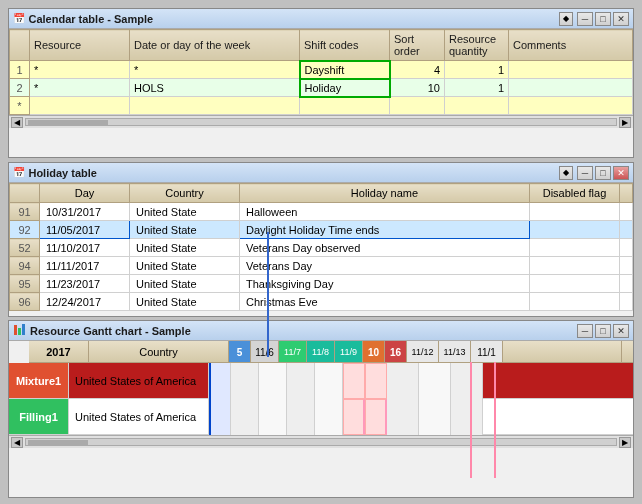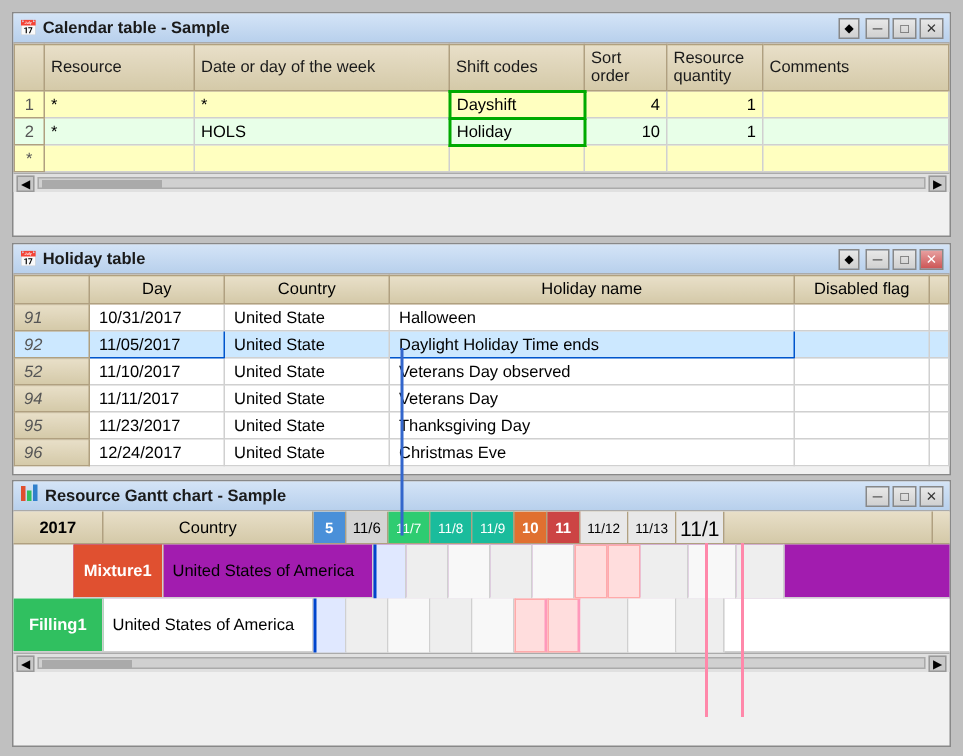--- a/index.html
+++ b/index.html
@@ -70,31 +70,32 @@
       padding: 3px 6px;
       text-align: center;
       font-weight: normal;
     }
     .hol-table td {
       border: 1px solid #d0d0d0;
       padding: 2px 6px;
       background: white;
       height: 18px;
     }
-    .row-num { width: 50px; text-align: left; background: linear-gradient(to bottom, #e8dfc8, #d4c9a8) !important; border: 1px solid #b0a080 !important; color: #555; font-style: italic; }
+    .row-num { width: 30px; text-align: center; background: linear-gradient(to bottom, #e8dfc8, #d4c9a8) !important; border: 1px solid #b0a080 !important; color: #555; }
     .hol-selected td { background: #cce8ff !important; }
 
     
     .gantt-window {
       top: 320px; left: 8px; width: 626px; height: 178px;
     }
     .gantt-header-row {
       display: flex;
       background: linear-gradient(to bottom, #e8dfc8, #d4c9a8);
       border-bottom: 1px solid #b0a080;
+      margin-left: 20px;
     }
     .gantt-year-col { width: 60px; min-width: 60px; border-right: 1px solid #b0a080; text-align: center; padding: 3px; }
     .gantt-country-col { width: 140px; min-width: 140px; border-right: 1px solid #b0a080; text-align: center; padding: 3px; }
     .gantt-dates-area { flex: 1; display: flex; overflow: hidden; }
     .gantt-date-cell {
       min-width: 28px; height: 22px;
       border-right: 1px solid #b0a080;
       text-align: center;
       padding: 2px 1px;
       font-size: 10px;
@@ -293,29 +294,29 @@
   <div class="gantt-header-row" style="height:22px;">
     <div class="gantt-year-col" style="font-weight:bold; display:flex; align-items:center; justify-content:center;">2017</div>
     <div class="gantt-country-col" style="display:flex; align-items:center; justify-content:center;">Country</div>
     <div class="gantt-dates-area">
       <div class="gantt-date-cell gantt-date-highlight" style="min-width:22px; font-weight:bold;">5</div>
       <div class="gantt-date-cell" style="min-width:28px; font-size:10px; background:#d4d4d4;">11/6</div>
       <div class="gantt-date-cell gantt-date-green" style="min-width:28px; font-size:9px;">11/7</div>
       <div class="gantt-date-cell gantt-date-teal" style="min-width:28px; font-size:9px;">11/8</div>
       <div class="gantt-date-cell gantt-date-teal" style="min-width:28px; font-size:9px;">11/9</div>
       <div class="gantt-date-cell gantt-date-orange" style="min-width:22px; font-weight:bold;">10</div>
-      <div class="gantt-date-cell gantt-date-red" style="min-width:22px; font-weight:bold; background:#cc4444; color:white;">11</div>
+      <div class="gantt-date-cell gantt-date-red" style="min-width:22px; font-weight:bold; background:#cc4444; color:white;">16</div>
       <div class="gantt-date-cell" style="min-width:32px; font-size:9px; background:#e8e8e8;">11/12</div>
       <div class="gantt-date-cell" style="min-width:32px; font-size:9px; background:#e8e8e8;">11/13</div>
-      <div class="gantt-date-cell" style="min-width:32px; font-size:14px; background:#e8e8e8;">11/1</div>
+      <div class="gantt-date-cell" style="min-width:32px; font-size:10px; background:#e8e8e8;">11/1</div>
     </div>
     <div style="width:12px; background: linear-gradient(to bottom, #e8dfc8, #d4c9a8); border-left:1px solid #b0a080;"></div>
   </div>
 
-  <div class="gantt-data-row" style="height:36px; background:#a21caf;margin-left:40px;">
+  <div class="gantt-data-row" style="height:36px; background:#b91c1c;">
     <div class="gantt-resource-cell gantt-resource-mix">
       <span>Mixture1</span>
     </div>
     <div class="gantt-country-data">
       <span>United States of America</span>
     </div>
     <div class="gantt-cells">
       <div class="gantt-cell" style="min-width:22px; border-left:2px solid #0044cc; background:#e0e8ff;"></div>
       <div class="gantt-cell gantt-cell-light" style="min-width:28px;"></div>
       <div class="gantt-cell" style="min-width:28px;"></div>

